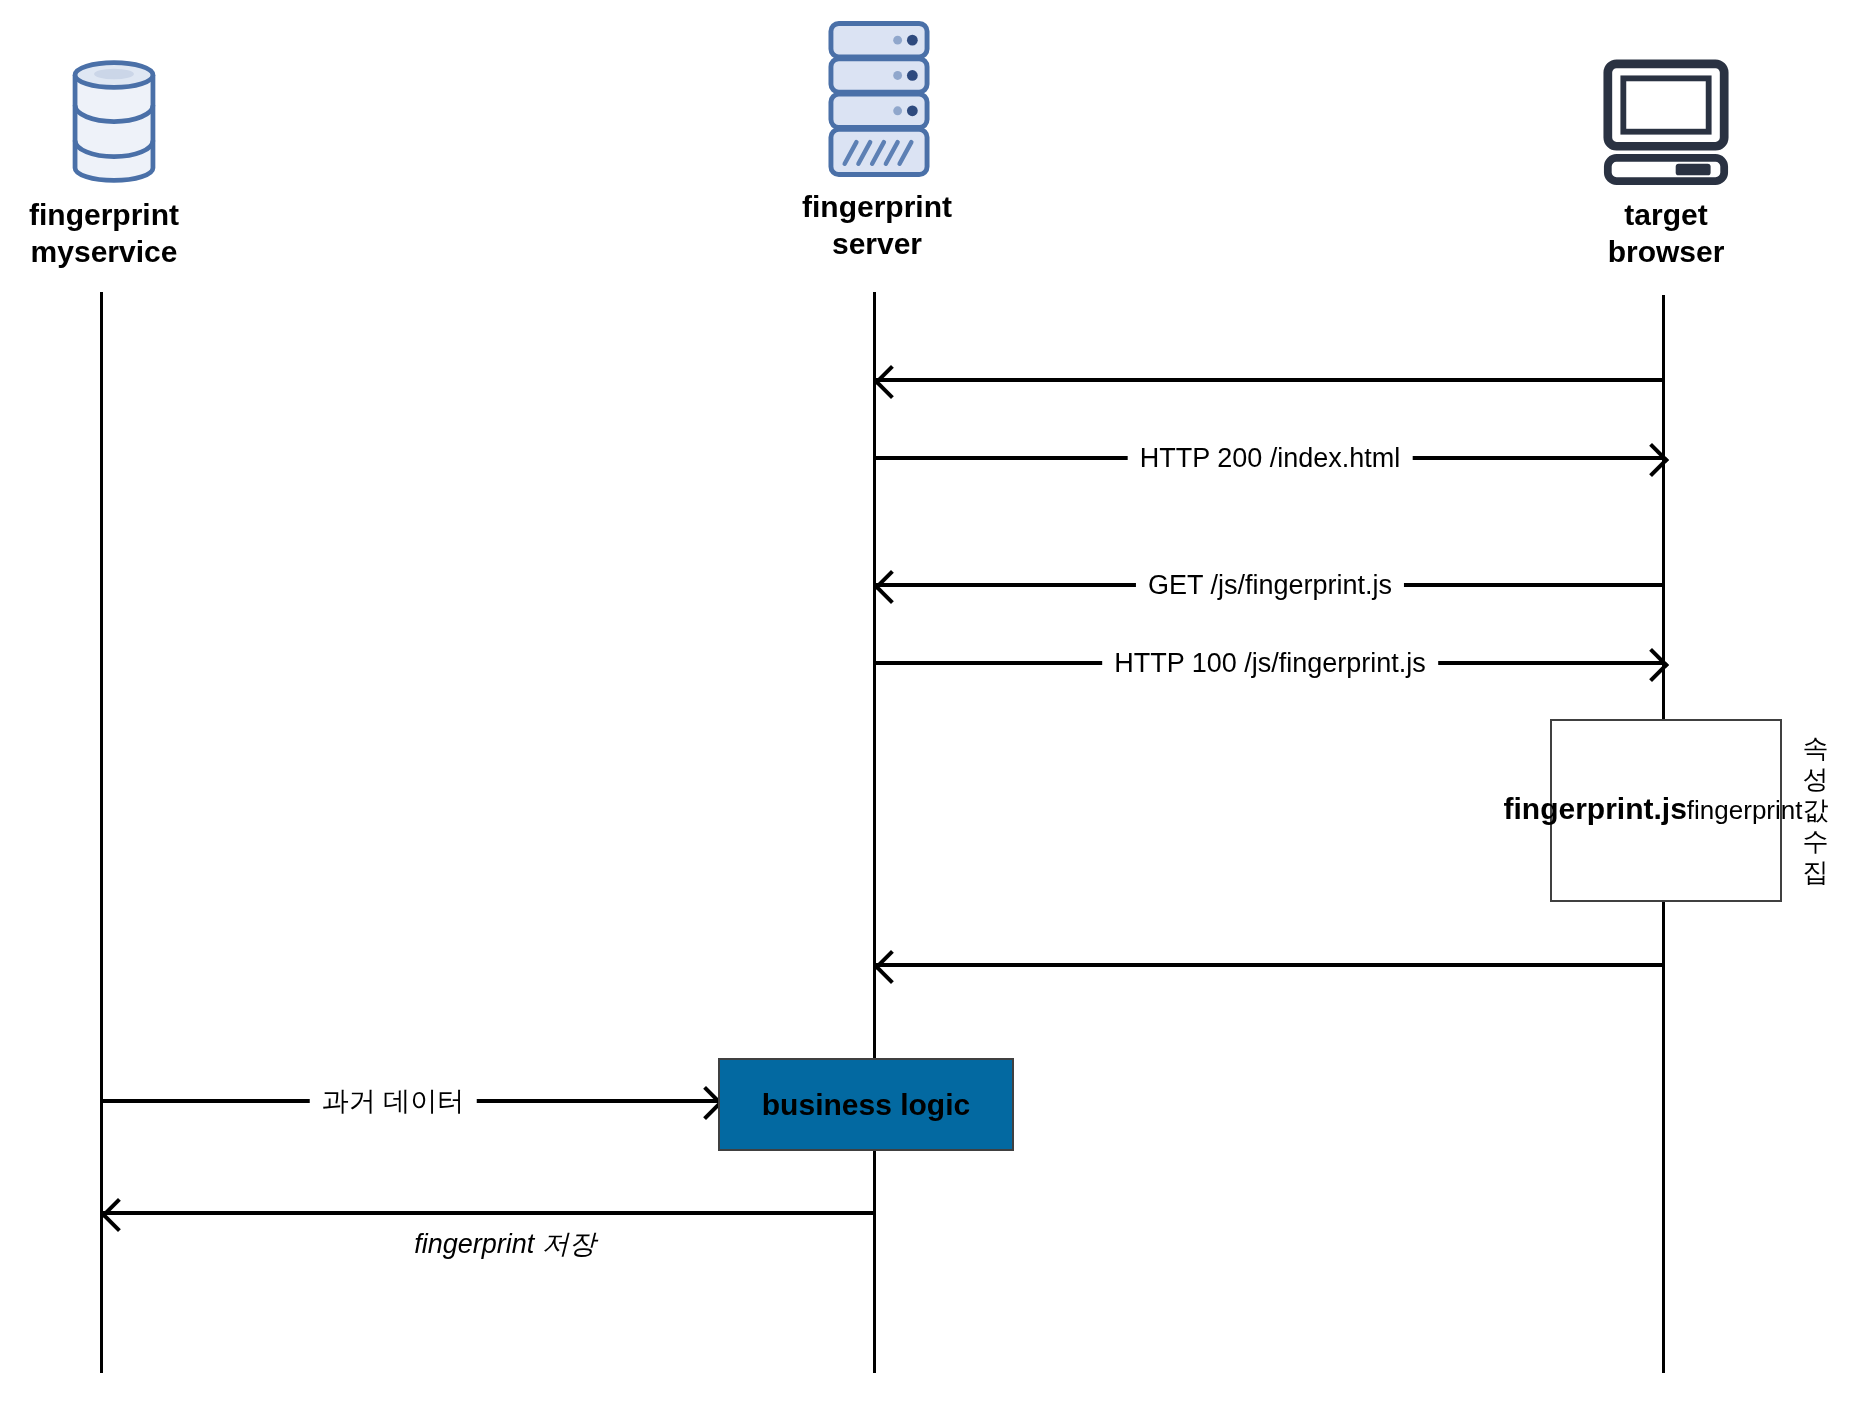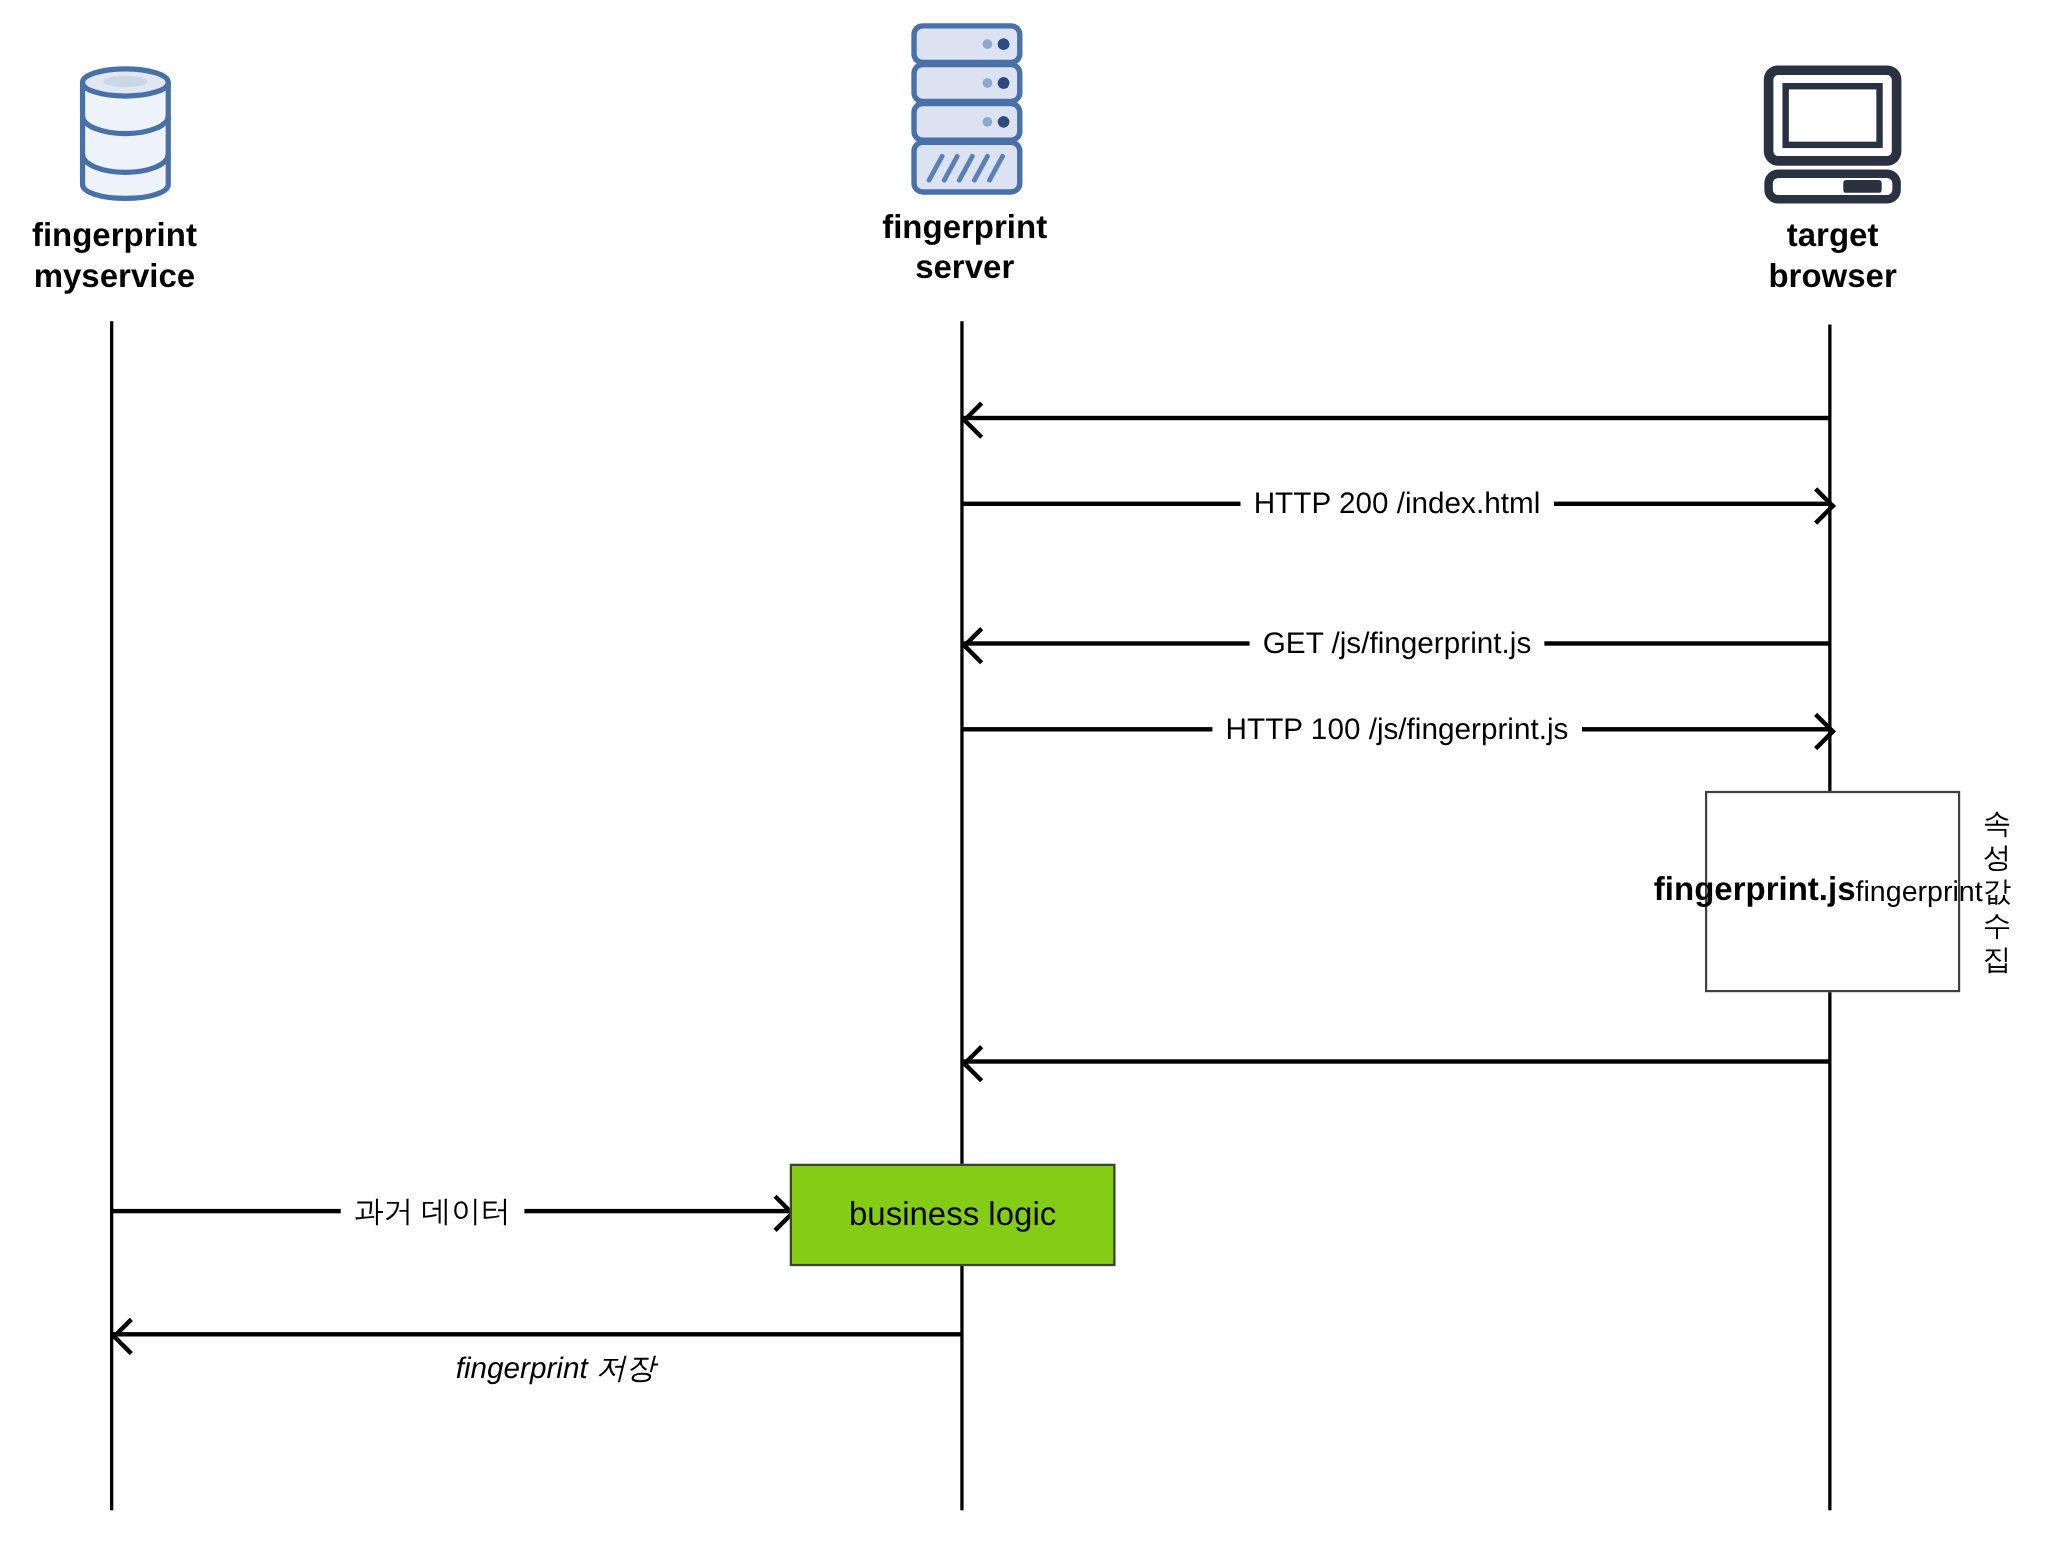--- a/index.html
+++ b/index.html
@@ -76,28 +76,28 @@
     color:#000000;
     margin-bottom:4px;
   }
   .note-line{
     font-size:26px;
     line-height:31px;
     color:#000000;
   }
   .biz-box{
     position:absolute;
-    background:#84cc16;
+    background:#0369a1;
     border:2px solid #404040;
     z-index:4;
     display:flex;
     align-items:center;
     justify-content:center;
     font-size:30px;
-    font-weight:normal;
+    font-weight:bold;
     color:#000000;
   }
 </style>
 </head>
 <body>
 
 <div id="canvas">
 
   <div class="lifeline" style="left:100px;top:292px;height:1081px;"></div>
   <div class="lifeline" style="left:873px;top:292px;height:1081px;"></div>

